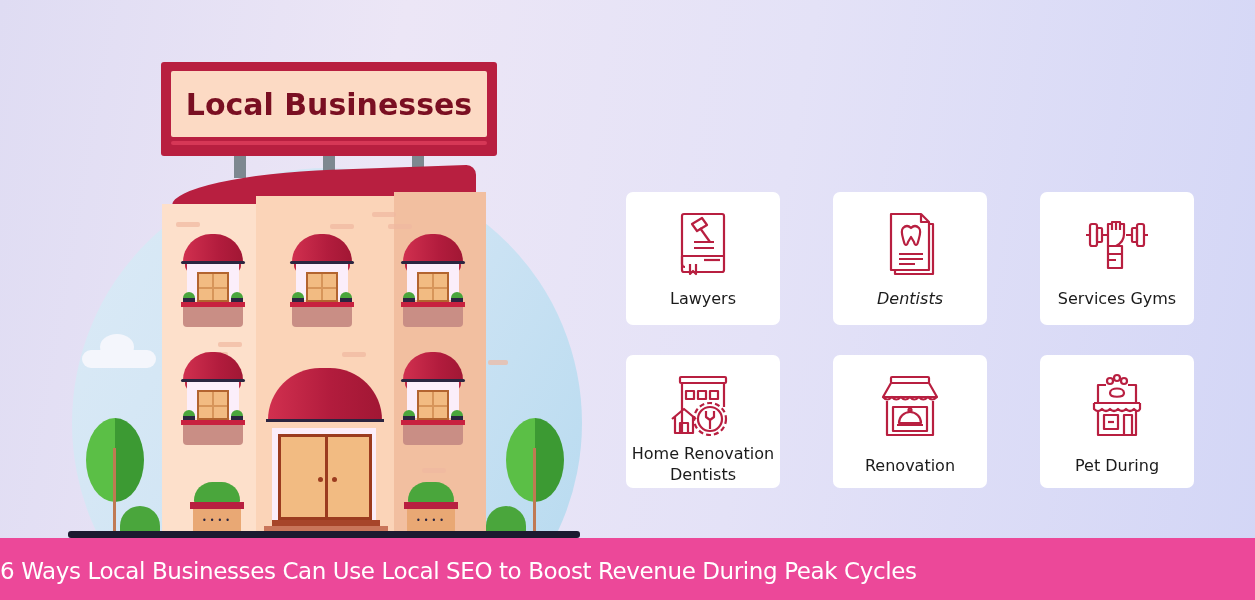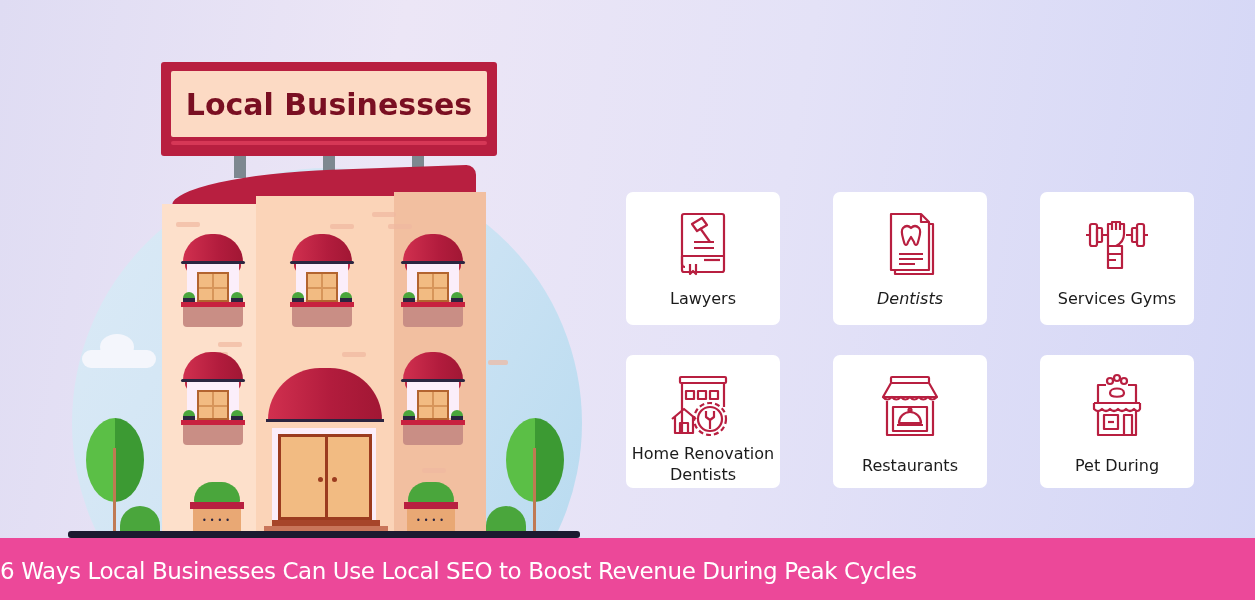--- a/index.html
+++ b/index.html
@@ -324,21 +324,21 @@
   <div class="card row2" style="left:817px;top:355px;">
     <svg class="icon" viewBox="0 0 66 66" fill="none" stroke="#b81f40" stroke-width="2.2" stroke-linejoin="round">
       <rect x="14" y="4" width="38" height="6" rx="1"></rect>
       <path d="M14 10 L6 24 H60 L52 10"></path>
       <path d="M6 24 q4 5 9 0 q4 5 9 0 q4 5 9 0 q4 5 9 0 q4 5 9 0 q4 5 9 0"></path>
       <path d="M10 28 V62 H56 V28"></path>
       <rect x="16" y="34" width="34" height="24"></rect>
       <path d="M22 50 a11 11 0 0 1 22 0 z M20 52 h26 M33 37 v2"></path>
       <circle cx="33" cy="37" r="1.5"></circle>
     </svg>
-    <div class="label">Restaurants</div>
+    <div class="label">Renovation</div>
   </div>
 
   <div class="card row2" style="left:1024px;top:355px;">
     <svg class="icon" viewBox="0 0 66 66" fill="none" stroke="#b81f40" stroke-width="2.2" stroke-linejoin="round">
       <path d="M14 30 V12 H22 M44 12 H52 V30"></path>
       <circle cx="26" cy="8" r="3"></circle>
         <circle cx="33" cy="5" r="3"></circle>
         <circle cx="40" cy="8" r="3"></circle>
       <path d="M26 20 c0 -6 14 -6 14 0 c0 5 -14 5 -14 0 z"></path>
       <path d="M10 30 H56 M10 30 v6 q4 4 8 0 q4 4 8 0 q4 4 8 0 q4 4 8 0 q4 4 8 0 q4 4 6 0 v-6"></path>

